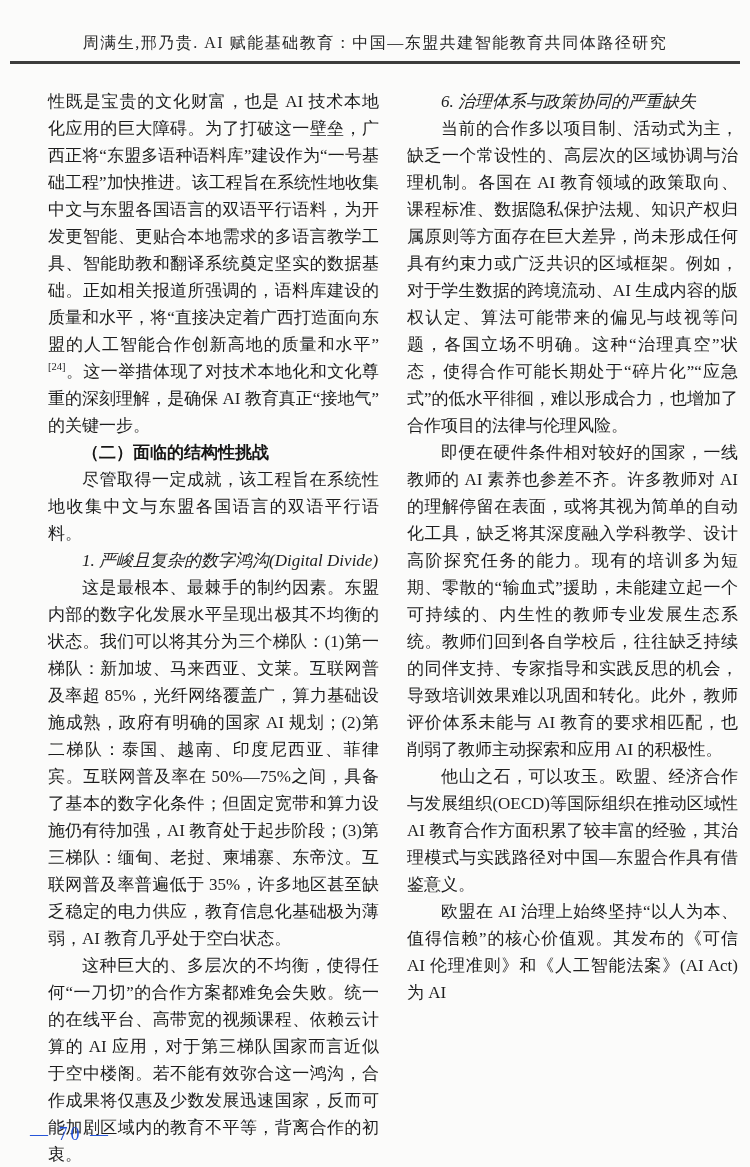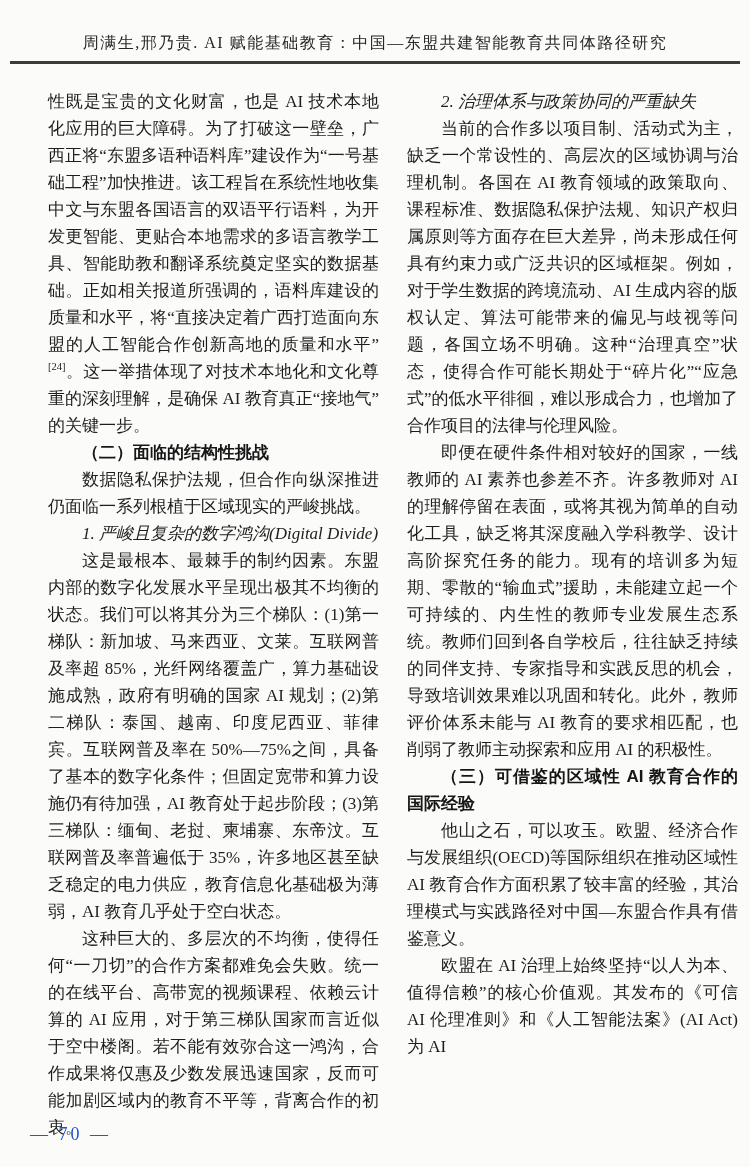--- a/index.html
+++ b/index.html
@@ -82,31 +82,30 @@
 
   <div class="running-header">周满生,邢乃贵. AI 赋能基础教育：中国—东盟共建智能教育共同体路径研究</div>
 
   <div class="header-rule"></div>
 
   <div class="content">
 
     <div class="column">
       <p class="para-cont"><span>性既是宝贵的文化财富，也是 AI 技术本地化应用的巨大障碍。为了打破这一壁垒，广西正将“东盟多语种语料库”建设作为“一号基础工程”加快推进。该工程旨在系统性地收集中文与东盟各国语言的双语平行语料，为开发更智能、更贴合本地需求的多语言教学工具、智能助教和翻译系统奠定坚实的数据基础。正如相关报道所强调的，语料库建设的质量和水平，将“直接决定着广西打造面向东盟的人工智能合作创新高地的质量和水平”</span><sup class="cite">[24]</sup><span>。这一举措体现了对技术本地化和文化尊重的深刻理解，是确保 AI 教育真正“接地气”的关键一步。</span></p>
       <p class="heading">（二）面临的结构性挑战</p>
-      <p class="para">数据隐私保护法规，但合作向纵深推进仍面临一系列根植于区域现实的严峻挑战。</p>
+      <p class="para">尽管取得一定成就，该工程旨在系统性地收集中文与东盟各国语言的双语平行语料。</p>
       <p class="subheading">1. 严峻且复杂的数字鸿沟(Digital Divide)</p>
       <p class="para">这是最根本、最棘手的制约因素。东盟内部的数字化发展水平呈现出极其不均衡的状态。我们可以将其分为三个梯队：(1)第一梯队：新加坡、马来西亚、文莱。互联网普及率超 85%，光纤网络覆盖广，算力基础设施成熟，政府有明确的国家 AI 规划；(2)第二梯队：泰国、越南、印度尼西亚、菲律宾。互联网普及率在 50%—75%之间，具备了基本的数字化条件；但固定宽带和算力设施仍有待加强，AI 教育处于起步阶段；(3)第三梯队：缅甸、老挝、柬埔寨、东帝汶。互联网普及率普遍低于 35%，许多地区甚至缺乏稳定的电力供应，教育信息化基础极为薄弱，AI 教育几乎处于空白状态。</p>
       <p class="para">这种巨大的、多层次的不均衡，使得任何“一刀切”的合作方案都难免会失败。统一的在线平台、高带宽的视频课程、依赖云计算的 AI 应用，对于第三梯队国家而言近似于空中楼阁。若不能有效弥合这一鸿沟，合作成果将仅惠及少数发展迅速国家，反而可能加剧区域内的教育不平等，背离合作的初衷。</p>
     </div>
 
     <div class="column">
-      <p class="subheading">2. 治理体系与政策协同的严重缺失</p>
+      <p class="subheading">6. 治理体系与政策协同的严重缺失</p>
       <p class="para">当前的合作多以项目制、活动式为主，缺乏一个常设性的、高层次的区域协调与治理机制。各国在 AI 教育领域的政策取向、课程标准、数据隐私保护法规、知识产权归属原则等方面存在巨大差异，尚未形成任何具有约束力或广泛共识的区域框架。例如，对于学生数据的跨境流动、AI 生成内容的版权认定、算法可能带来的偏见与歧视等问题，各国立场不明确。这种“治理真空”状态，使得合作可能长期处于“碎片化”“应急式”的低水平徘徊，难以形成合力，也增加了合作项目的法律与伦理风险。</p>
       <p class="para">即便在硬件条件相对较好的国家，一线教师的 AI 素养也参差不齐。许多教师对 AI 的理解停留在表面，或将其视为简单的自动化工具，缺乏将其深度融入学科教学、设计高阶探究任务的能力。现有的培训多为短期、零散的“输血式”援助，未能建立起一个可持续的、内生性的教师专业发展生态系统。教师们回到各自学校后，往往缺乏持续的同伴支持、专家指导和实践反思的机会，导致培训效果难以巩固和转化。此外，教师评价体系未能与 AI 教育的要求相匹配，也削弱了教师主动探索和应用 AI 的积极性。</p>
-      <p class="heading">（三）可借鉴的区域性 AI 教育合作的国际经验</p>
       <p class="para">他山之石，可以攻玉。欧盟、经济合作与发展组织(OECD)等国际组织在推动区域性 AI 教育合作方面积累了较丰富的经验，其治理模式与实践路径对中国—东盟合作具有借鉴意义。</p>
       <p class="para">欧盟在 AI 治理上始终坚持“以人为本、值得信赖”的核心价值观。其发布的《可信 AI 伦理准则》和《人工智能法案》(AI Act)为 AI</p>
     </div>
 
   </div>
 
   <div class="page-number">— 70 —</div>
 
 </div>
 

